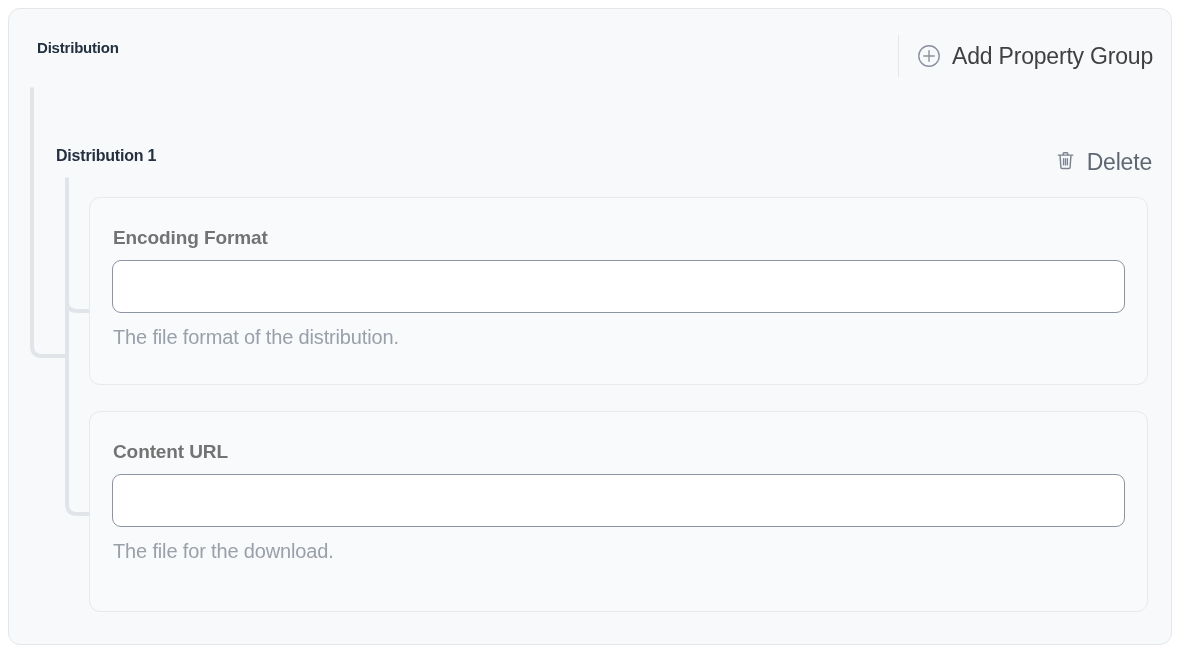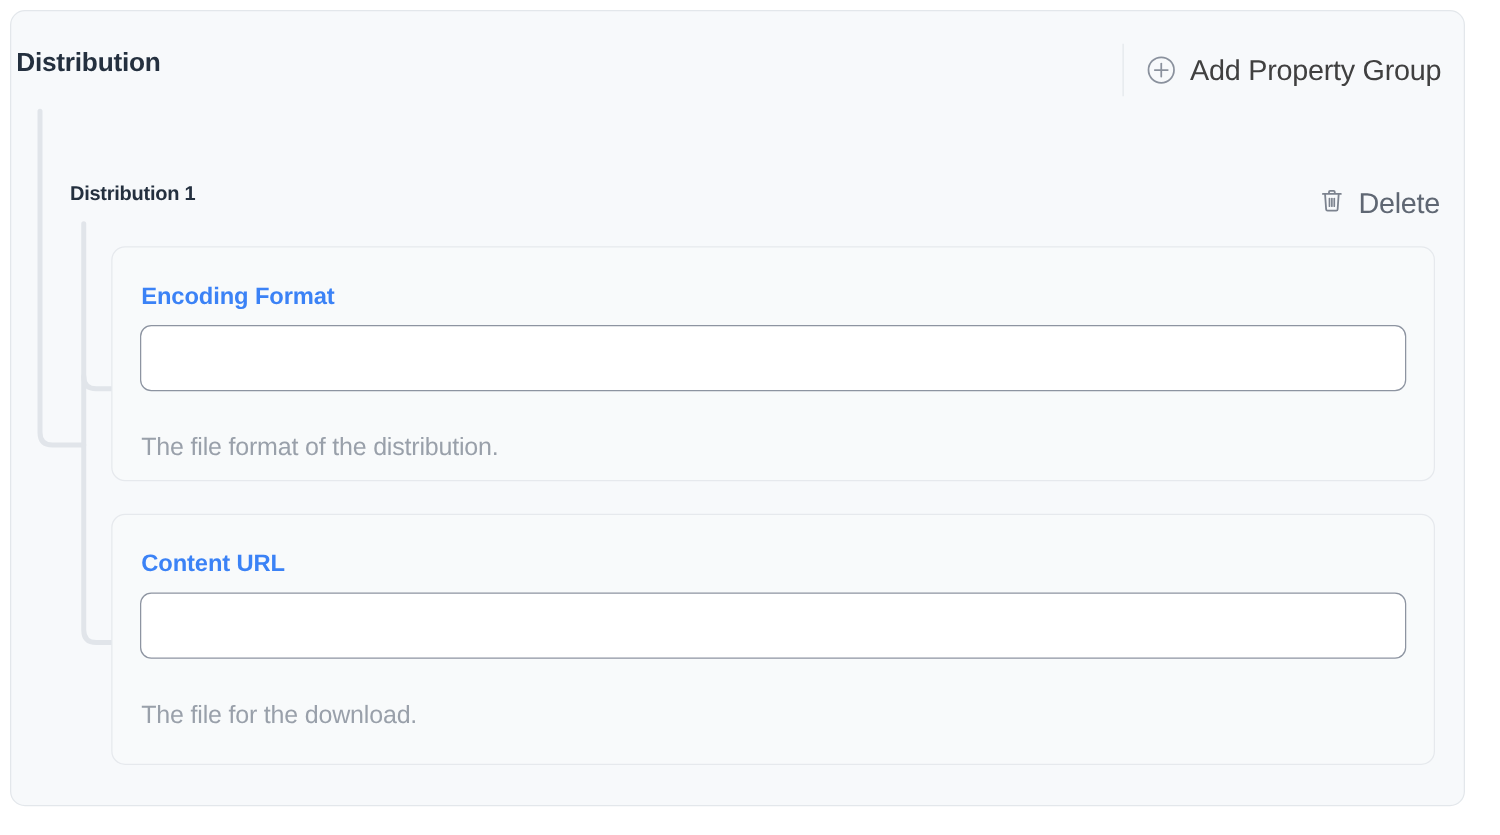--- a/index.html
+++ b/index.html
@@ -31,23 +31,23 @@
   
   .group-header {
     position: absolute;
     left: 0;
     top: 0;
     right: 0;
     height: 88px;
   }
   .group-title {
     position: absolute;
-    left: 4px;
+    left: 28px;
     top: 30px;
-    font-size: 21px;
+    font-size: 15px;
     font-weight: bold;
     color: #24303f;
     letter-spacing: -0.2px;
     white-space: nowrap;
   }
 
   .add-group-wrap {
     position: absolute;
     right: 18px;
     top: 24px;
@@ -142,21 +142,21 @@
   }
   .field-card.one { top: 188px; height: 188px; }
   .field-card.two { top: 402px; height: 201px; }
 
   .field-label {
     position: absolute;
     left: 23px;
     top: 29px;
     font-size: 19px;
     font-weight: bold;
-    color: #3b82f6;
+    color: #737373;
     letter-spacing: -0.1px;
     white-space: nowrap;
   }
   .field-input {
     position: absolute;
     left: 22px;
     top: 62px;
     width: 1013px;
     height: 53px;
     box-sizing: border-box;
@@ -170,21 +170,20 @@
     outline: none;
   }
   .field-help {
     position: absolute;
     left: 23px;
     top: 128px;
     font-size: 20px;
     color: #99a0aa;
     letter-spacing: -0.15px;
     white-space: nowrap;
-    margin-top: 21px;
   }
 </style>
 </head>
 <body>
 
 <div class="group-panel">
 
   <svg class="tree-lines" viewBox="0 0 1164 637" xmlns="http://www.w3.org/2000/svg">
 
     <path d="M 23 80 L 23 337 Q 23 347 33 347 L 58 347" fill="none" stroke="#e1e5ea" stroke-width="4" stroke-linecap="round"></path>

